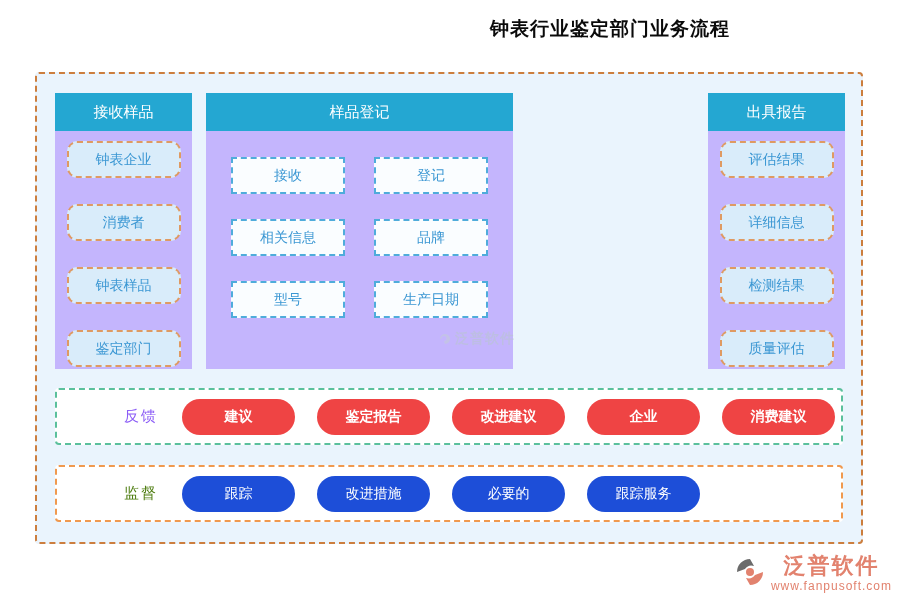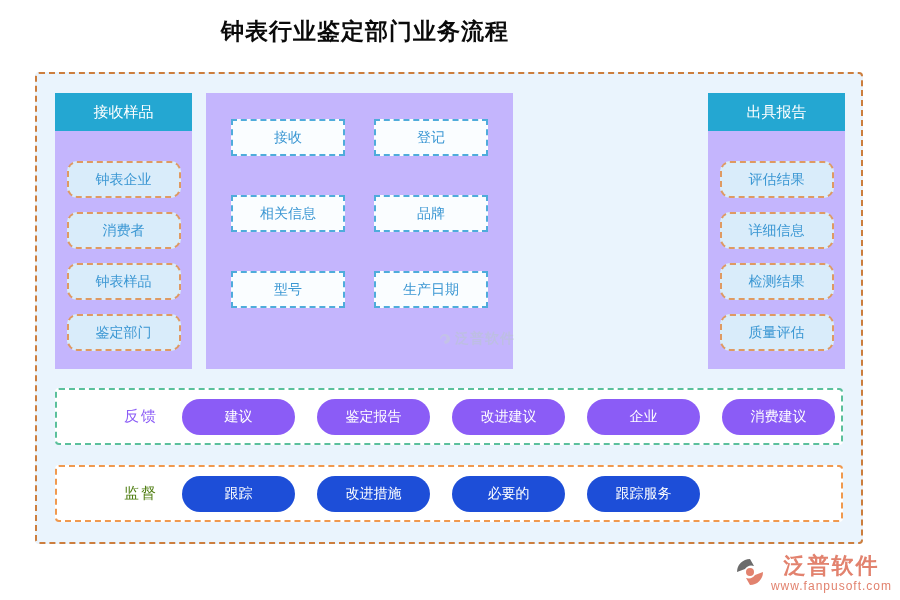--- a/index.html
+++ b/index.html
@@ -2,22 +2,22 @@
 <html><head>
 <meta charset="utf-8">
 <style>
   html,body{margin:0;padding:0;}
   body{
     width:900px;height:600px;position:relative;overflow:hidden;
     background:#ffffff;
     font-family:"Liberation Sans", sans-serif;
   }
   .title{
-    position:absolute;top:16px;left:0;width:730px;text-align:center;
-    font-family:"DejaVu Serif", serif;font-weight:700;font-size:23px;color:#0a0a0a;
+    position:absolute;top:16px;left:0;width:730px;text-align:right;
+    font-family:"DejaVu Serif", serif;font-weight:700;font-size:19px;color:#0a0a0a;
     letter-spacing:1px;
   }
   .frame{
     position:absolute;left:35px;top:72px;width:824px;height:468px;
     border:2px dashed #cc7e3e;border-radius:4px;background:#eaf4fd;
   }
   .col{
     position:absolute;top:19px;background:#c4b5fd;height:276px;
     display:flex;flex-direction:column;align-items:center;
   }
@@ -25,28 +25,28 @@
   .col-2{left:169px;width:307px;}
   .col-3{left:492px;width:164px;}
   .col-4{left:671px;width:137px;}
   .col-header{
     width:100%;height:38px;background:#24a7d2;color:#ffffff;
     display:flex;align-items:center;justify-content:center;
     font-size:15px;flex:none;
   }
   .col-items{
     display:flex;flex-direction:column;align-items:center;
-    padding-top:30px;gap:14px;width:100%;
+    padding-top:10px;gap:26px;width:100%;
   }
   .node{
     width:110px;height:33px;display:flex;align-items:center;justify-content:center;
     background:#d9ecfa;border:2px dashed #df9a62;border-radius:10px;
     color:#3b97d3;font-size:14px;flex:none;
   }
-  .col-2 .col-items{gap:39px;padding-top:26px;}
+  .col-2 .col-items{gap:25px;padding-top:26px;}
   .row2{width:100%;display:flex;justify-content:space-between;padding:0 25px;box-sizing:border-box;}
   .node-b{
     width:110px;height:33px;display:flex;align-items:center;justify-content:center;
     background:#fafdff;border:2px dashed #4facdb;border-radius:0;
     color:#3b97d3;font-size:14px;flex:none;
   }
   .band{
     position:absolute;left:18px;width:784px;height:53px;background:#ffffff;
     border-radius:4px;display:flex;align-items:center;
   }
@@ -56,21 +56,21 @@
     flex:none;width:72px;margin-left:48px;text-align:center;font-size:15px;
     letter-spacing:2px;
   }
   .band-feedback .band-label{color:#8b5cf6;}
   .band-supervise .band-label{color:#4d7c0f;}
   .pills{display:flex;gap:22px;margin-left:5px;}
   .pill{
     width:113px;height:36px;border-radius:18px;color:#ffffff;font-size:14px;
     display:flex;align-items:center;justify-content:center;flex:none;
   }
-  .band-feedback .pill{background:#8b5cf6;}
+  .band-feedback .pill{background:#ef4444;font-weight:bold;}
   .band-supervise .pill{background:#1d4ed8;}
   .watermark{
     position:absolute;left:437px;top:330px;display:flex;align-items:center;gap:2px;
     opacity:0.55;pointer-events:none;
   }
   .watermark .wm-text{color:#b9c6cf;font-size:14px;font-weight:700;letter-spacing:1px;}
   .logo{
     position:absolute;right:8px;bottom:8px;display:flex;align-items:flex-start;gap:4px;
   }
   .logo-text-wrap{display:flex;flex-direction:column;align-items:center;line-height:1;}
@@ -88,20 +88,21 @@
     <div class="col-header">接收样品</div>
     <div class="col-items">
       <div class="node">钟表企业</div>
       <div class="node">消费者</div>
       <div class="node">钟表样品</div>
       <div class="node">鉴定部门</div>
     </div>
   </div>
 
   <div class="col col-2">
+    <div class="col-header">样品登记</div>
     <div class="col-items">
       <div class="row2">
         <div class="node-b">接收</div>
         <div class="node-b">登记</div>
       </div>
       <div class="row2">
         <div class="node-b">相关信息</div>
         <div class="node-b">品牌</div>
       </div>
       <div class="row2">

